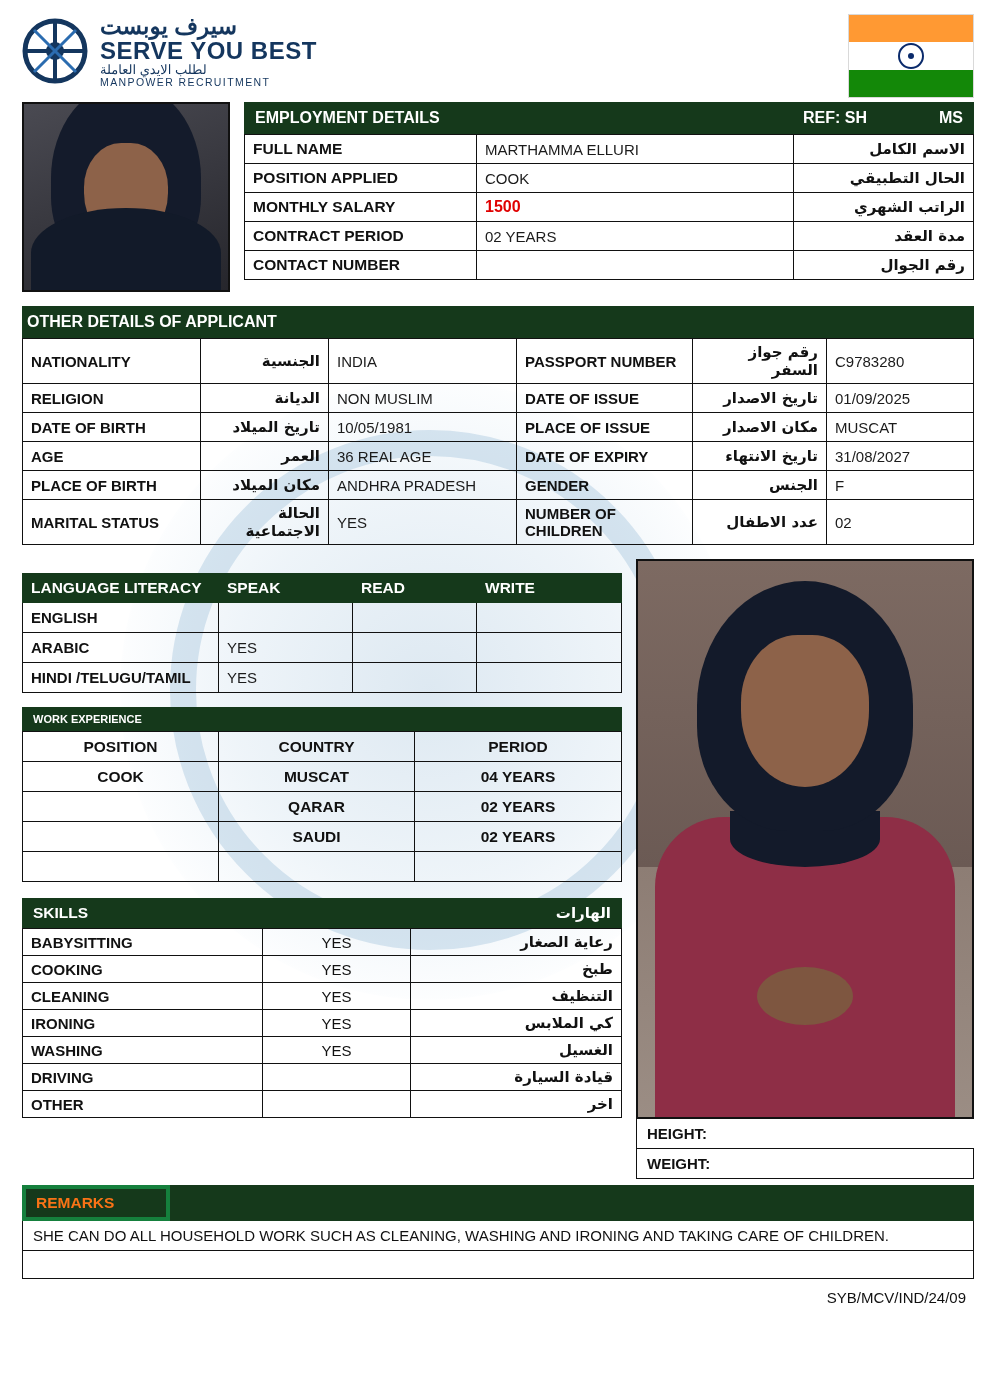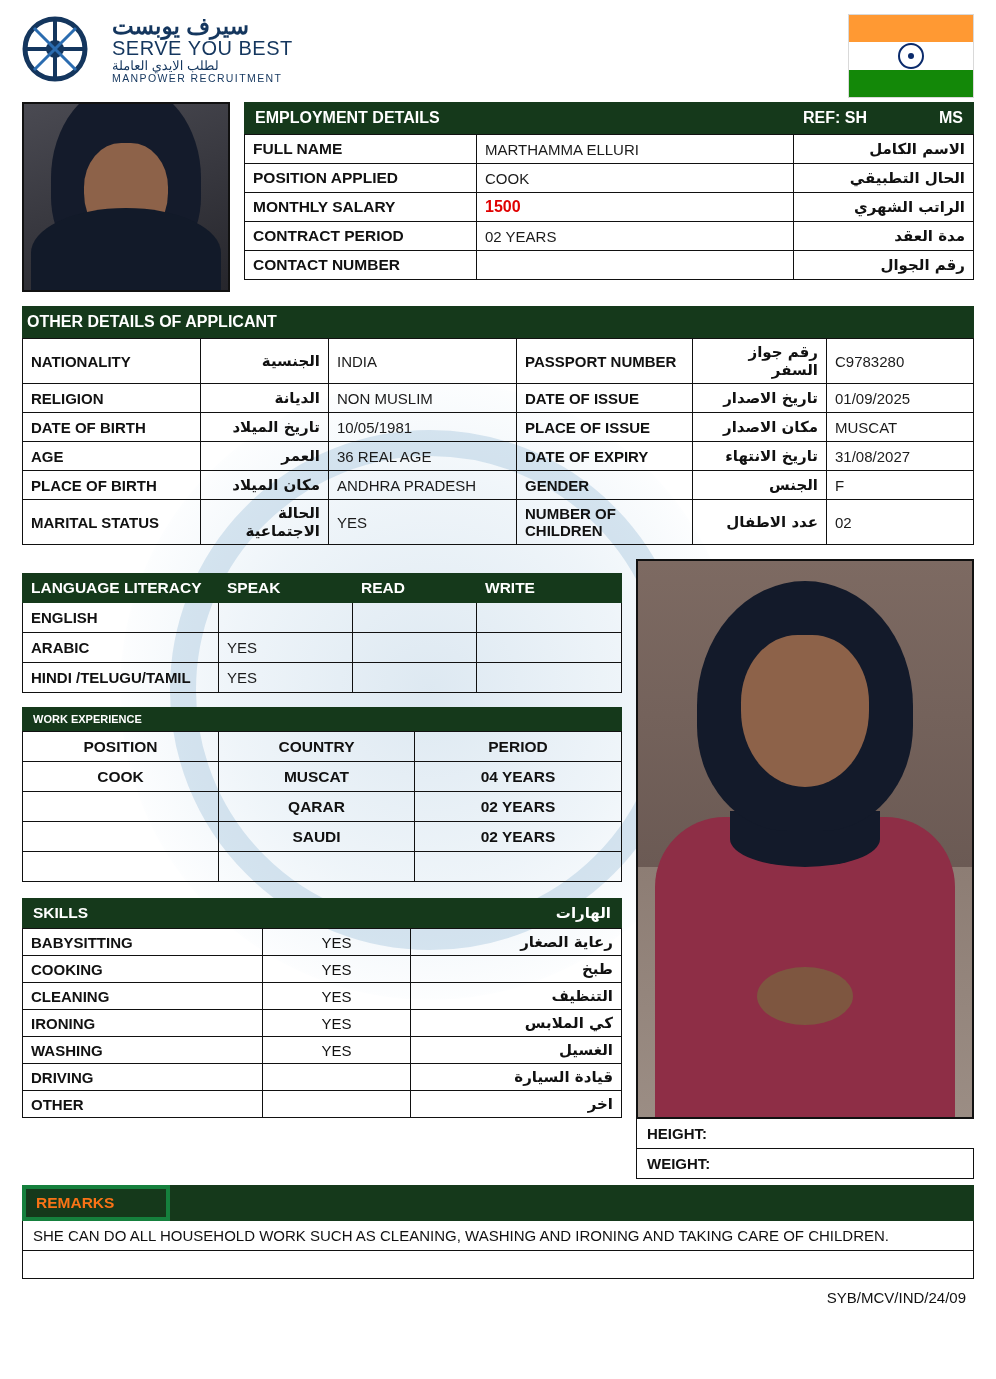--- a/index.html
+++ b/index.html
@@ -33,28 +33,28 @@
     border-radius:50%;
     border: 26px solid rgba(150,185,215,0.35);
   }
   .content { position: relative; z-index: 2; }
 
   
   .header {
     display: flex; align-items: flex-start; justify-content: space-between;
     padding: 14px 22px 4px 22px;
   }
-  .brand { display:flex; align-items:center; gap:24px; }
+  .brand { display:flex; align-items:center; gap:12px; }
   .logo-mark { width: 66px; height: 66px; flex: 0 0 66px; }
   .brand-text { line-height: 1.05; }
   .brand-ar {
     font-size: 23px; font-weight: bold; color:#14365e; letter-spacing:1px; text-align:left;
   }
   .brand-en {
-    font-size: 20px; font-weight: normal; color:#14365e; letter-spacing:.5px;
+    font-size: 24px; font-weight: bold; color:#14365e; letter-spacing:.5px;
   }
   .brand-ar2 { font-size: 13px; color:#14365e; }
   .brand-sub { font-size: 10.5px; color:#14365e; letter-spacing: 1.4px; }
 
   .flag {
     width: 126px; height: 84px; border: 1px solid #d9d9d9; position: relative;
     background: linear-gradient(to bottom, #FF9933 0 33.33%, #ffffff 33.33% 66.66%, #138808 66.66% 100%);
   }
   .flag .chakra {
     position:absolute; left:50%; top:50%; transform:translate(-50%,-50%);

